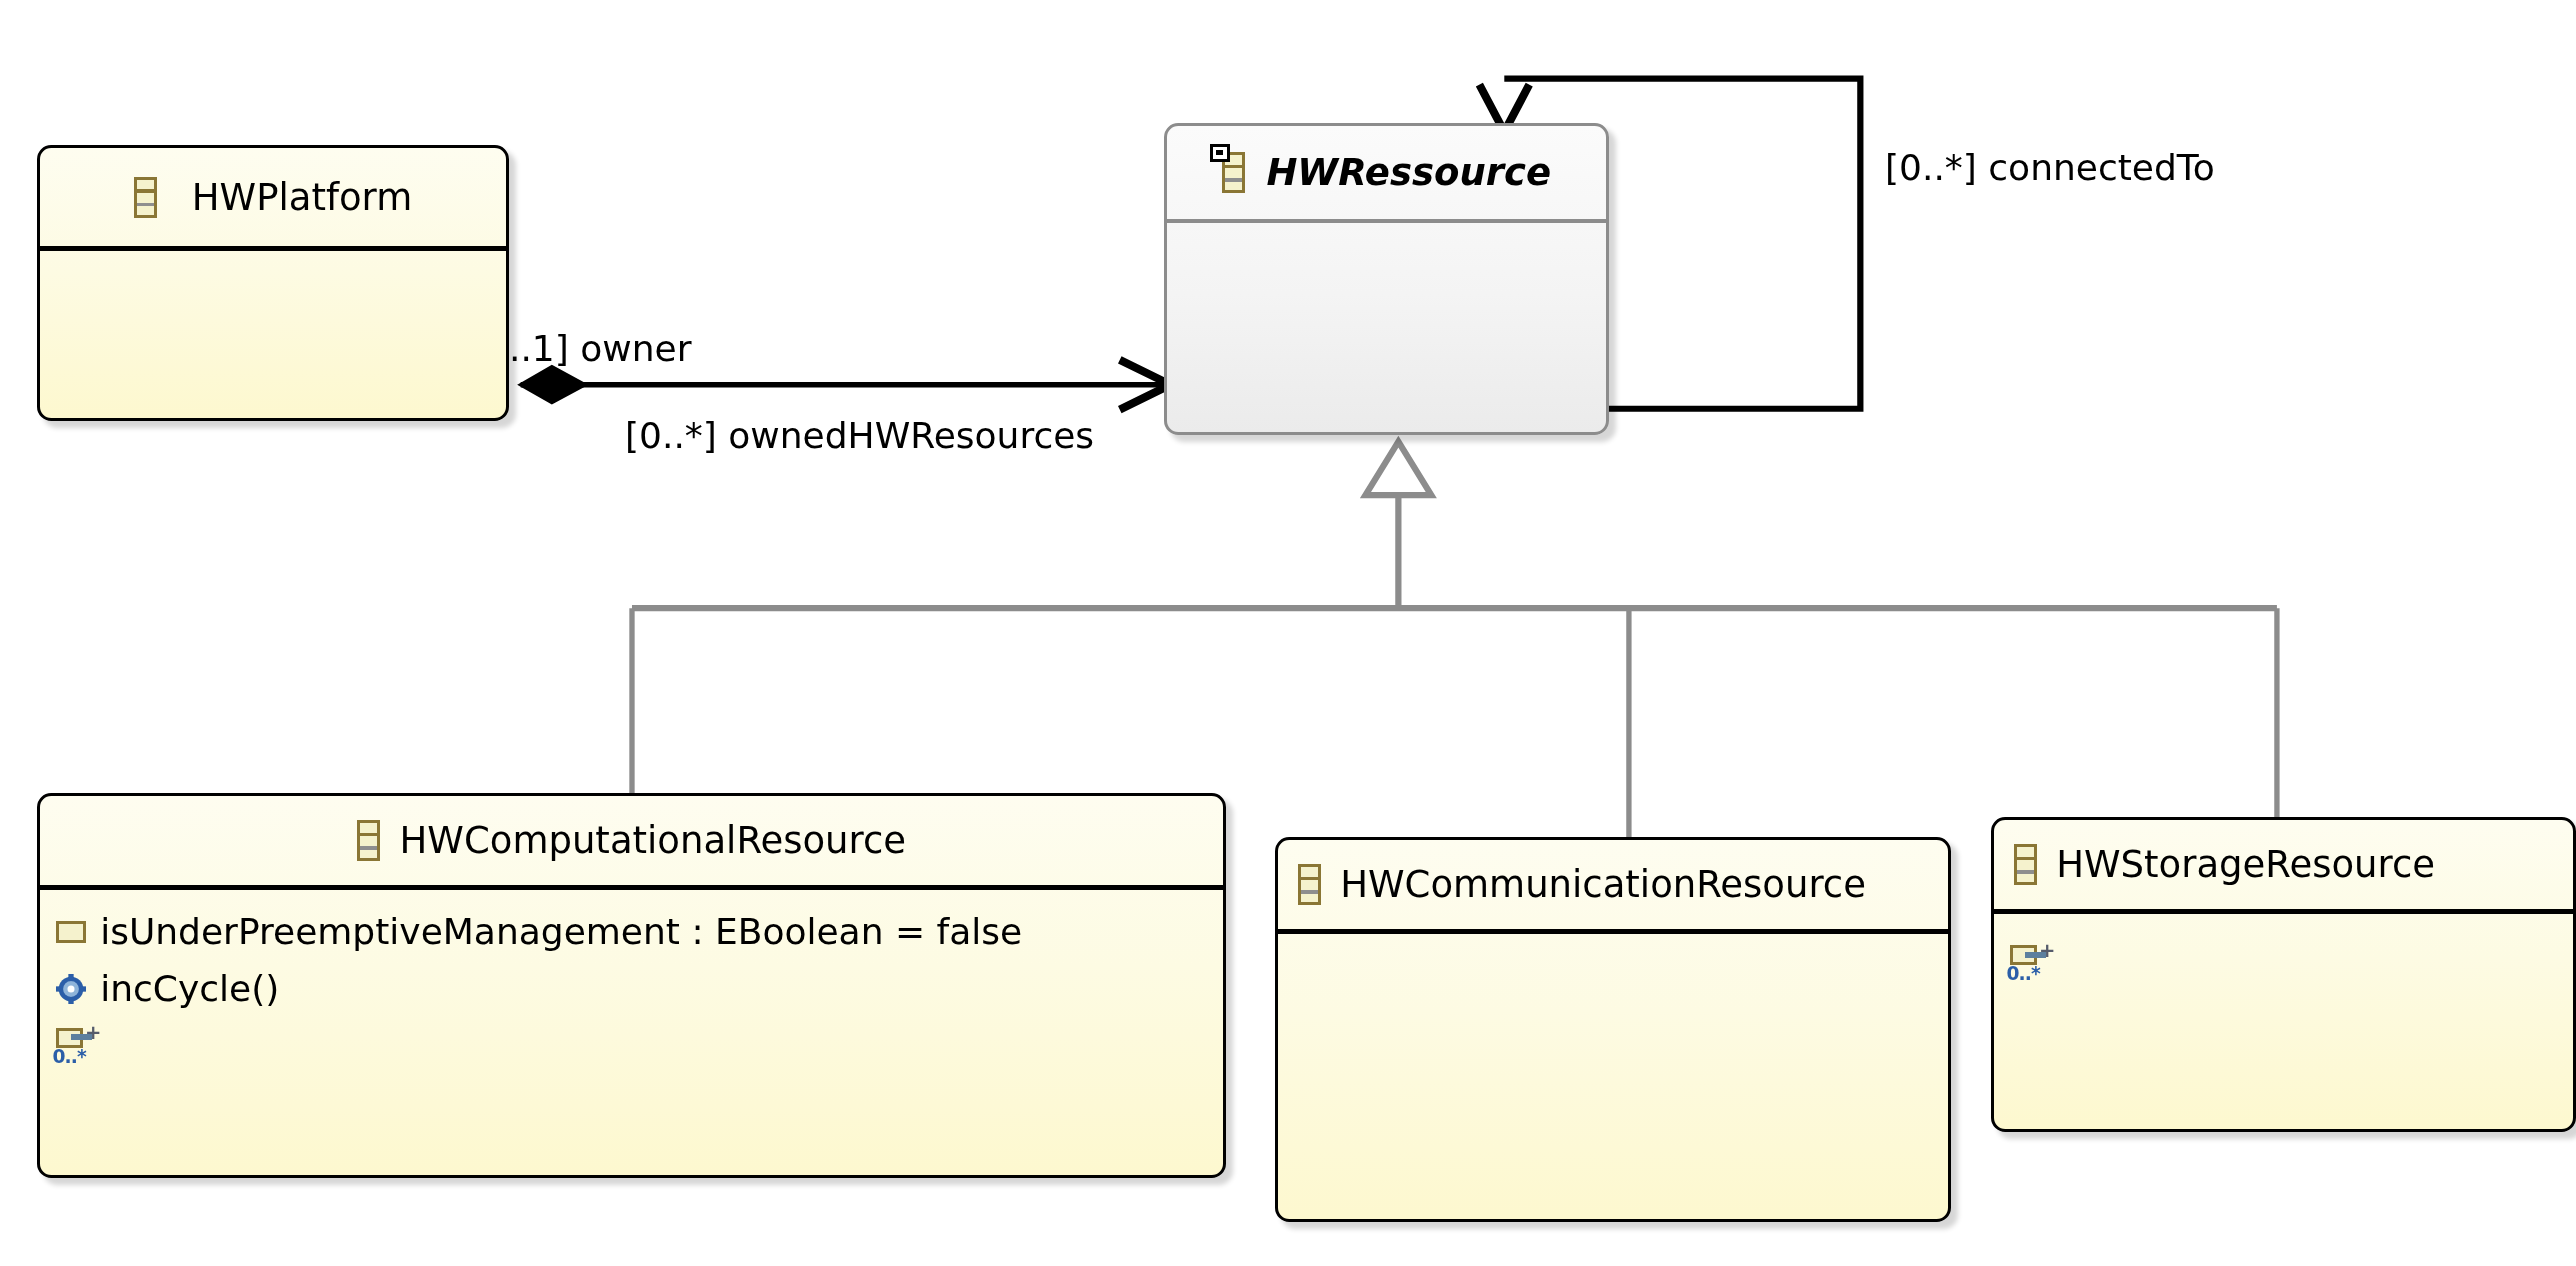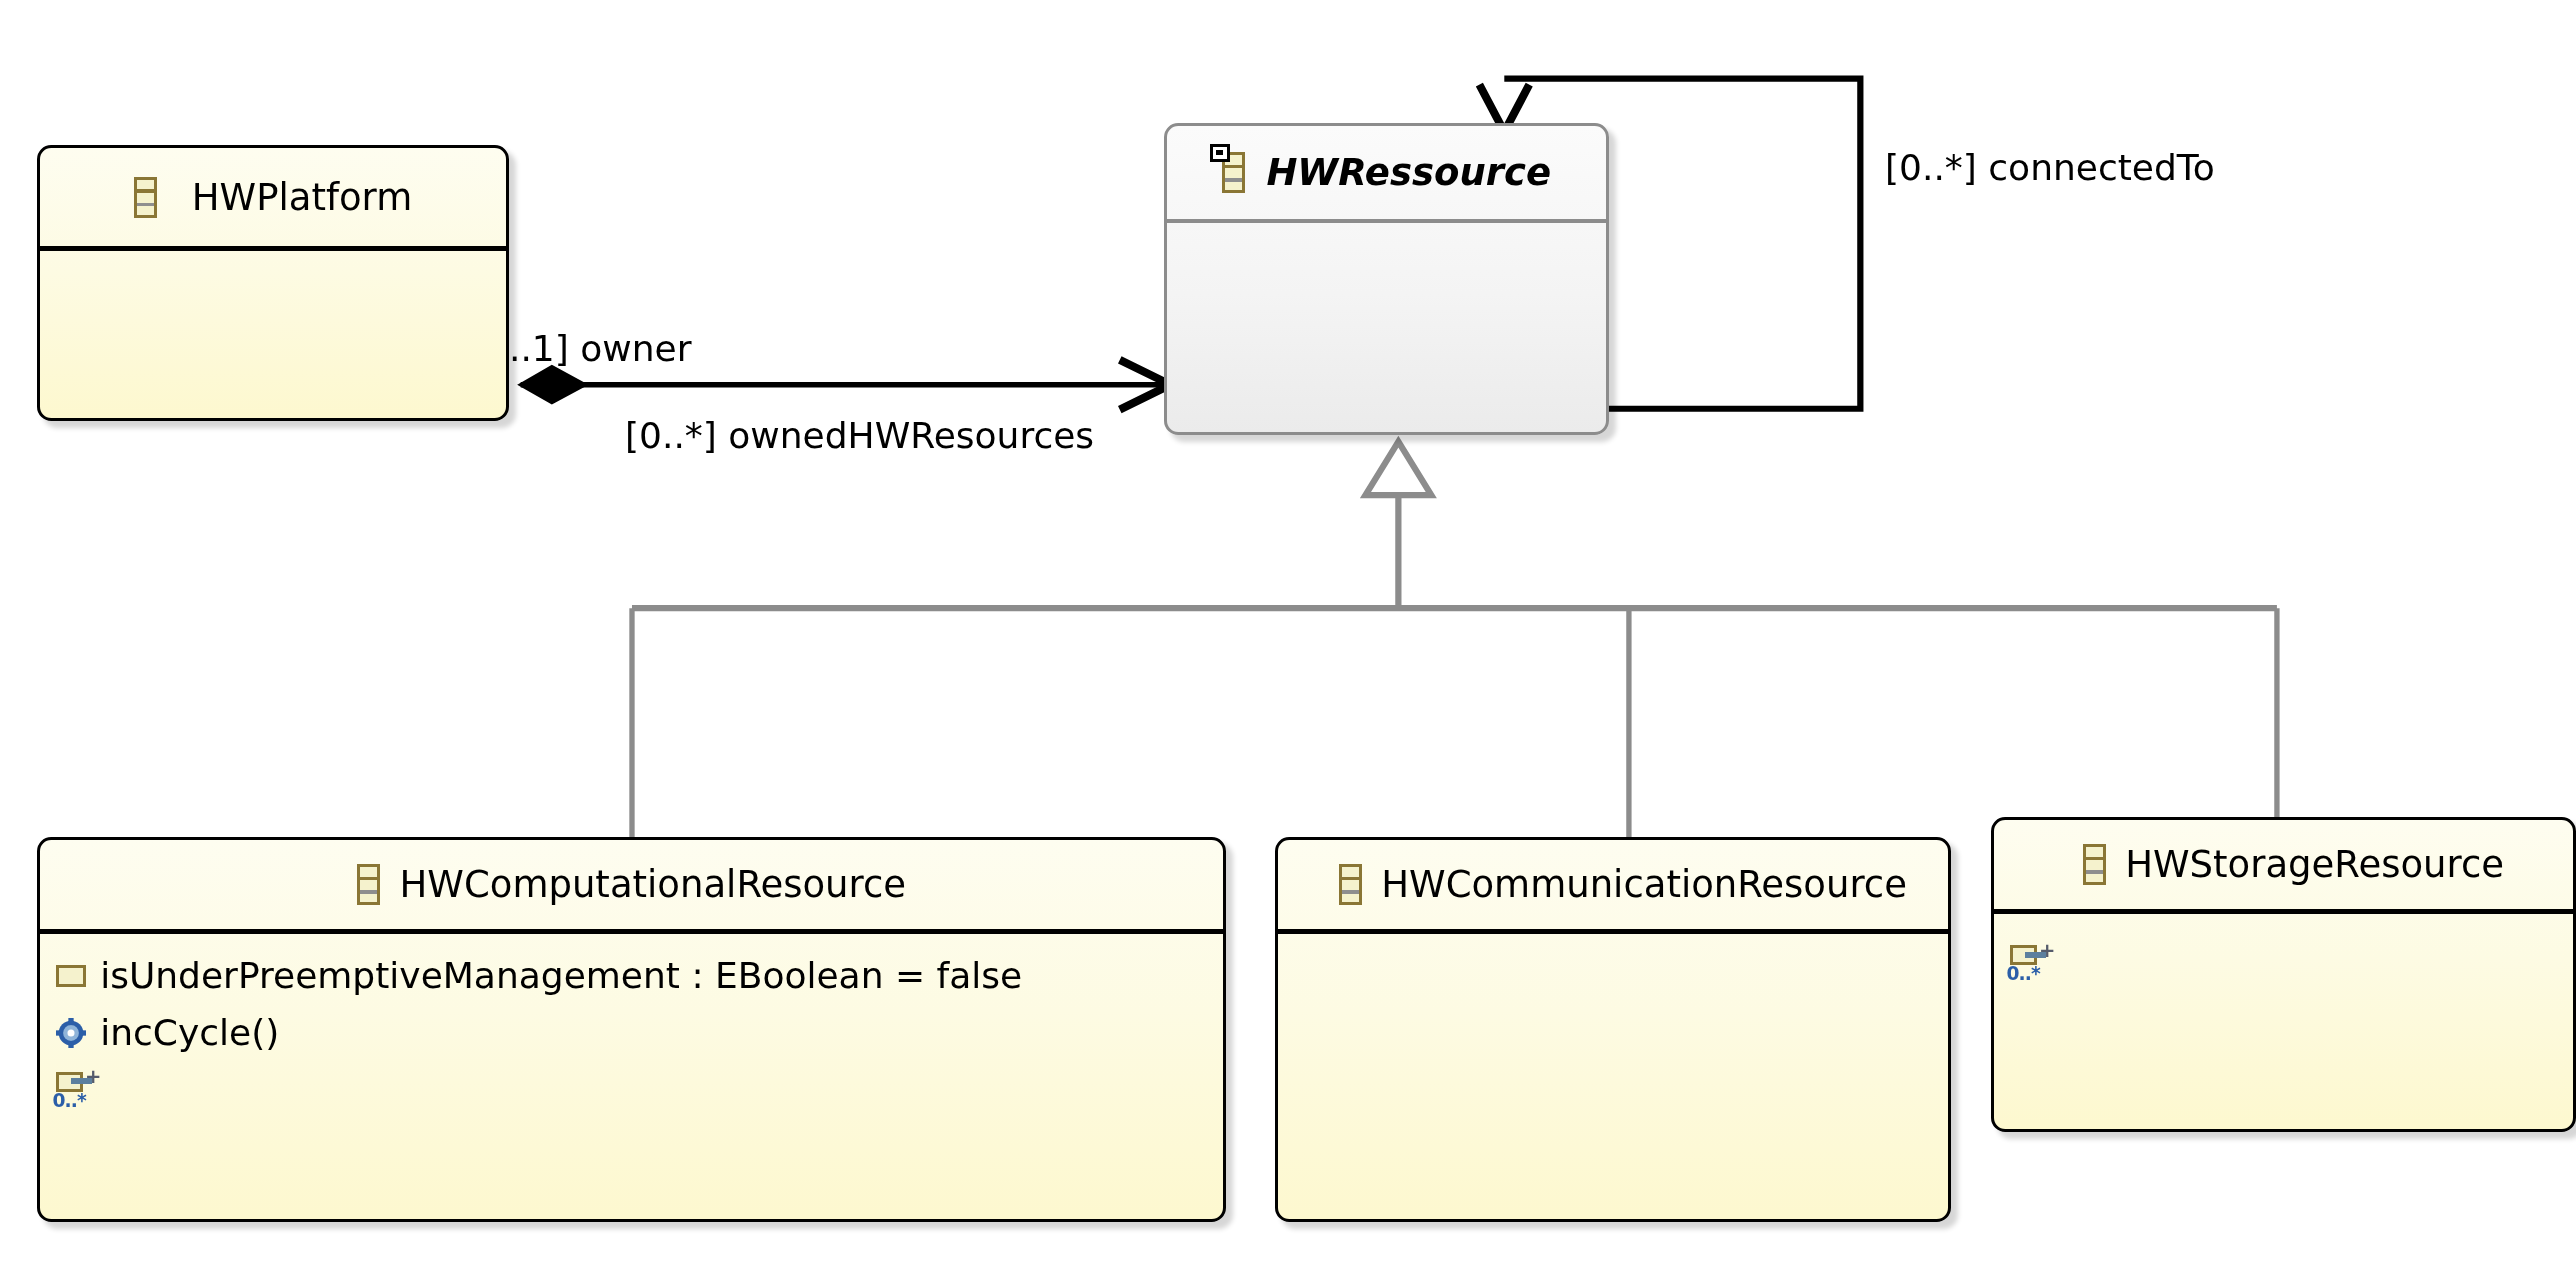--- a/index.html
+++ b/index.html
@@ -47,21 +47,21 @@
     font-weight: bold;
   }
   .node-header {
     position: relative;
     display: flex;
     align-items: center;
     justify-content: center;
     box-sizing: border-box;
   }
   .node-header.left {
-    justify-content: center;
+    justify-content: flex-start;
     padding-left: 19.6px;
   }
   .node-title {
     font-size: 37px;
     color: #000000;
     white-space: nowrap;
     line-height: 1;
   }
   .node-title.abstract {
     font-style: italic;
@@ -255,21 +255,21 @@
         <i class="b1"></i>
           <i class="b2"></i>
         <span class="abstract-badge"></span>
       </span>
       <span class="node-title abstract" style="margin-left:21.4px;">HWRessource</span>
     </div>
     <div class="divider grey"></div>
     <div class="node-body" style="height:209px;"></div>
   </div>
 
-  <div class="node plain" style="left:37px; top:837px; width:1189px; height:385px;">
+  <div class="node plain" style="left:37px; top:793px; width:1189px; height:385px;">
     <div class="node-header" style="height:89px;">
       <span class="icon icon-class">
         <i class="b1"></i>
           <i class="b2"></i>
       </span>
       <span class="node-title" style="margin-left:19.6px;">HWComputationalResource</span>
     </div>
     <div class="divider"></div>
     <div class="node-body" style="height:292px;">
 

